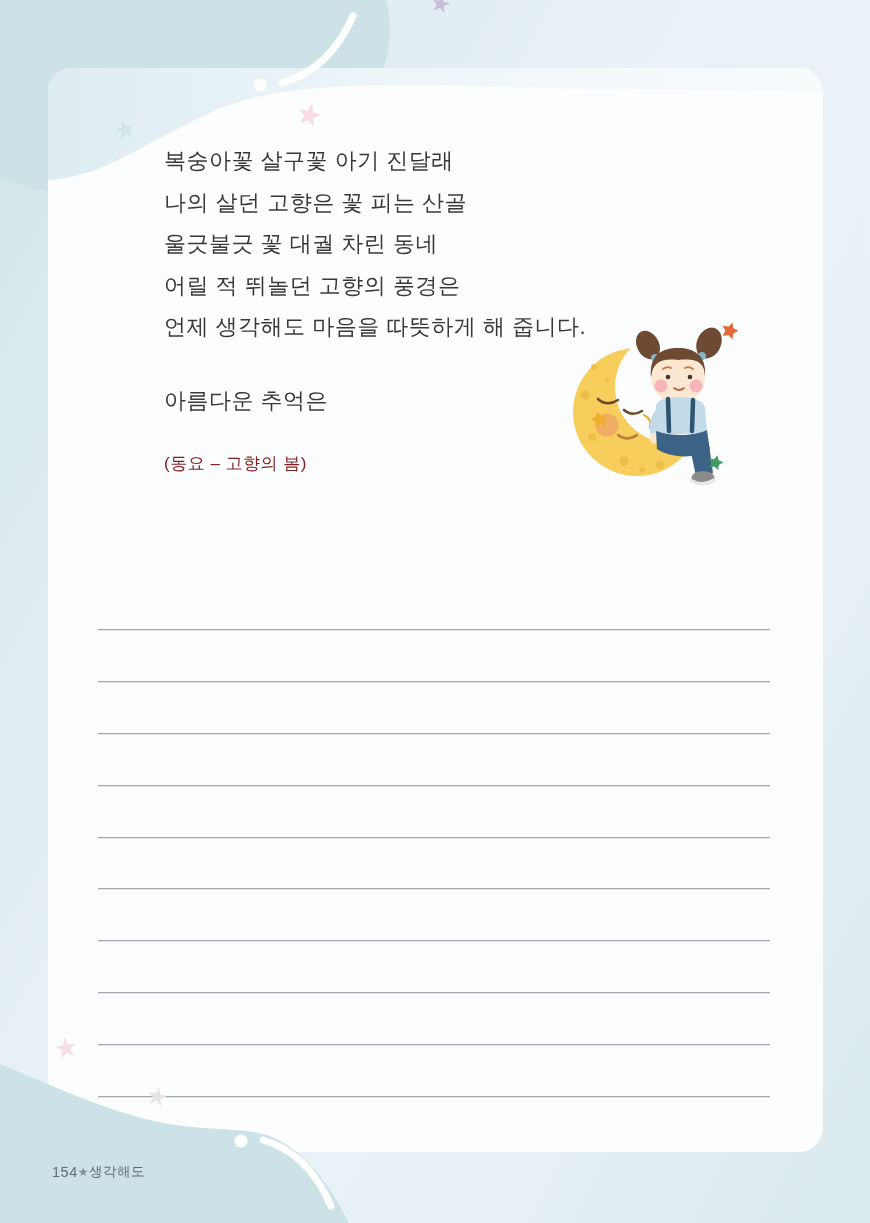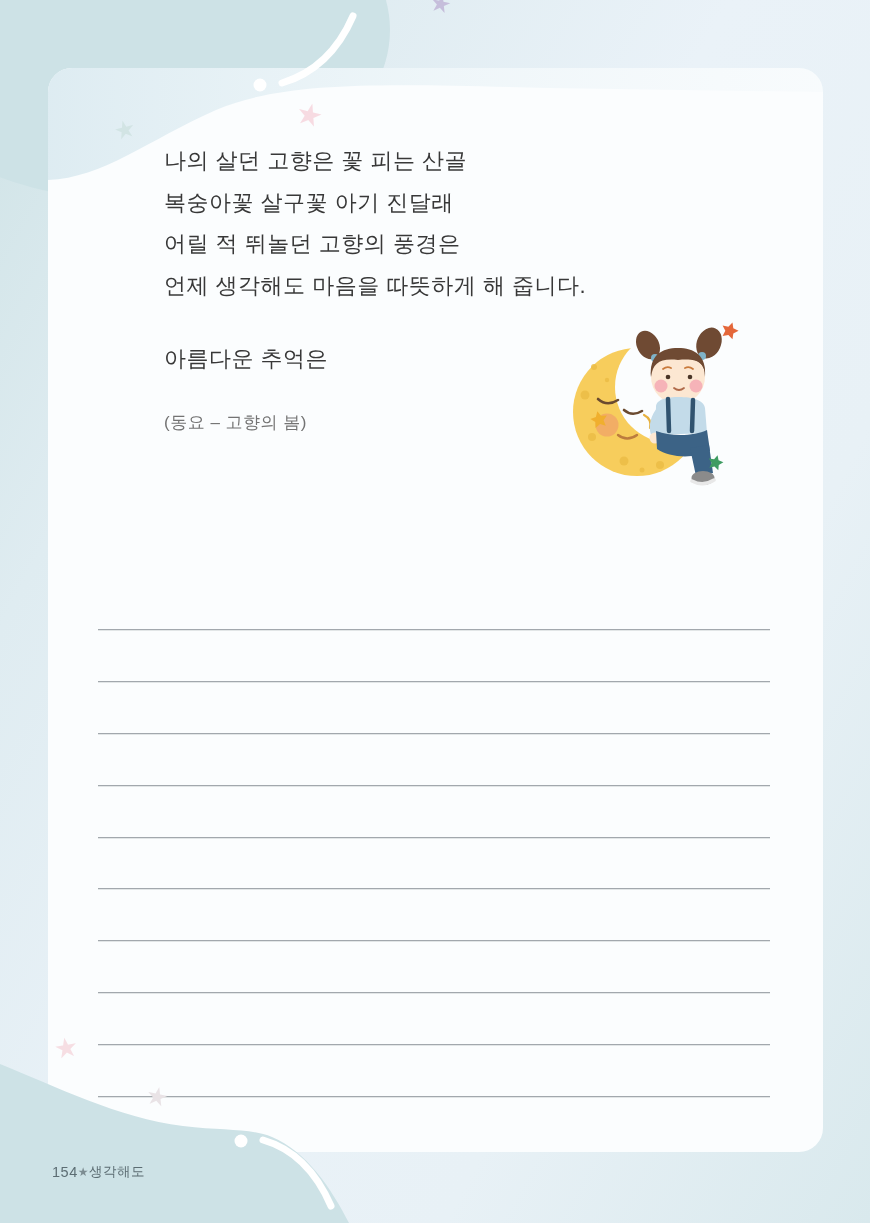--- a/index.html
+++ b/index.html
@@ -24,21 +24,21 @@
     background:#fbfdfe;border-radius:24px;z-index:1;overflow:hidden;
   }
   .card-topwave{position:absolute;left:0;top:0;width:775px;height:140px;}
   
   .poem{
     position:absolute;left:116px;top:72px;width:560px;
     font-size:22px;line-height:41.5px;color:#383838;letter-spacing:.5px;z-index:4;
   }
   .poem .stanza2{margin-top:32px;}
   .caption{
-    margin-top:22px;font-size:17px;color:#737373;letter-spacing:.5px;
+    margin-top:22px;font-size:17px;color:#7f1d1d;letter-spacing:.5px;
   }
   
   .rule{
     position:absolute;left:50px;width:672px;height:0;
     border-top:1px solid #a2a8ad;box-shadow:0 1px 0 rgba(180,186,190,.35);
   }
   
   .footer{
     position:absolute;left:52px;top:1163px;z-index:5;display:flex;align-items:center;
     color:#5c6d73;font-size:14px;letter-spacing:.5px;
@@ -73,22 +73,23 @@
     </defs>
     <path d="M0,112 C55,110 100,72 168,42 C238,12 340,16 500,20 L775,24 L775,0 L0,0 Z" fill="url(#wv)"></path>
   </svg>
 
   <span class="star" style="left:66px;top:50px;font-size:24px;color:#d2e4e4;transform:rotate(-14deg);">★</span>
   <span class="star" style="left:248px;top:32px;font-size:30px;color:#f7dbe2;transform:rotate(14deg);">★</span>
   <span class="star" style="left:6px;top:966px;font-size:27px;color:#f6dee3;transform:rotate(-10deg);">★</span>
   <span class="star" style="left:98px;top:1016px;font-size:25px;color:#e9e3e6;transform:rotate(12deg);">★</span>
 
   <div class="poem">
+    <div>복숭아꽃 살구꽃 아기 진달래</div>
     <div>나의 살던 고향은 꽃 피는 산골</div>
-    <div>복숭아꽃 살구꽃 아기 진달래</div>
+    <div>울긋불긋 꽃 대궐 차린 동네</div>
     <div>어릴 적 뛰놀던 고향의 풍경은</div>
     <div>언제 생각해도 마음을 따뜻하게 해 줍니다.</div>
     <div class="stanza2">아름다운 추억은</div>
     <div class="caption">(동요 – 고향의 봄)</div>
   </div>
 
   <div class="rule" style="top:561px;"></div>
   <div class="rule" style="top:613px;"></div>
   <div class="rule" style="top:665px;"></div>
   <div class="rule" style="top:717px;"></div>

